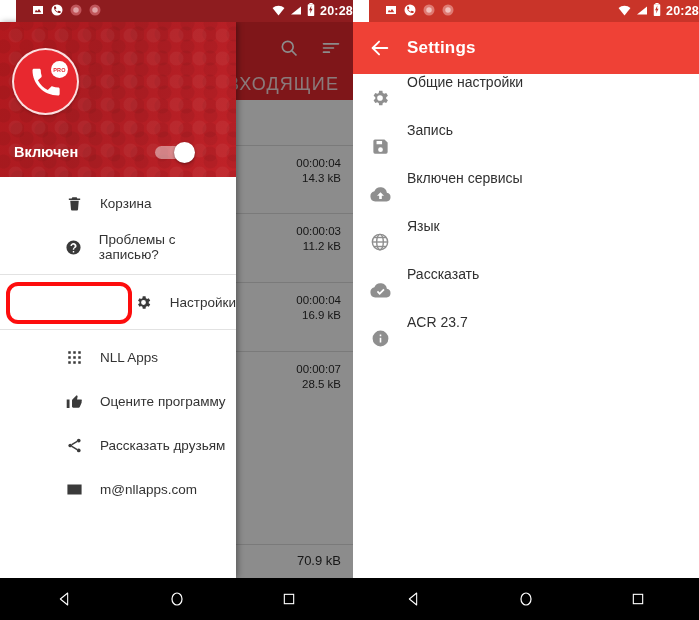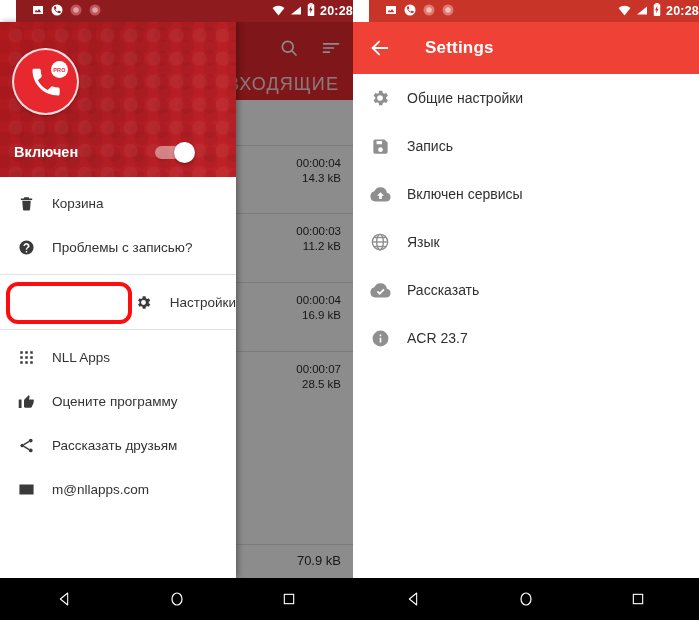--- a/index.html
+++ b/index.html
@@ -37,46 +37,46 @@
     background:#fff;color:#e8282f;font-size:5.5px;font-weight:bold;display:flex;
     align-items:center;justify-content:center;letter-spacing:.2px;}
   .enabled-row{position:absolute;left:0;bottom:8px;width:213px;height:34px;display:flex;align-items:center;}
   .enabled-label{color:#fff;font-size:14.5px;font-weight:bold;margin-left:14px;}
   .switch{position:absolute;right:18px;top:6px;width:40px;height:22px;}
   .switch .track{position:absolute;left:0;top:5px;width:34px;height:13px;border-radius:7px;background:rgba(255,255,255,.45);}
   .switch .knob{position:absolute;right:0;top:1px;width:21px;height:21px;border-radius:50%;background:#fff;box-shadow:0 1px 3px rgba(0,0,0,.4);}
 
   
   .d-list{position:relative;width:236px;background:#fff;padding-top:4px;}
-  .d-item{position:relative;height:44px;display:flex;align-items:center;cursor:pointer;}
+  .d-item{position:relative;height:44px;display:flex;align-items:center;cursor:pointer;padding-left:48px;}
   .d-icon{width:52px;display:flex;align-items:center;justify-content:center;color:#3a3a3a;}
   .d-label{font-size:13.5px;color:#333;}
   .d-divider{height:1px;background:#e2e2e2;margin:5px 0;}
   .d-item.highlight{margin:2px 6px;justify-content:flex-end;}
   .hl-box{position:absolute;left:6px;top:2px;width:126px;height:42px;border:4.5px solid #fd0d0d;border-radius:12px;box-sizing:border-box;pointer-events:none;}
 
   
   .calls-app{position:absolute;left:0;top:22px;width:353px;height:556px;background:#fff;z-index:1;}
   .calls-appbar{position:absolute;left:0;top:0;width:353px;height:78px;background:#e8282f;}
   .calls-actions{position:absolute;right:12px;top:16px;display:flex;gap:22px;align-items:center;}
   .calls-tab{position:absolute;right:14px;top:52px;color:rgba(255,255,255,.85);font-size:18px;letter-spacing:1.1px;}
   .calls-list{position:absolute;left:0;top:78px;width:353px;bottom:0;background:#fff;}
   .call-row{position:relative;border-bottom:1px solid #dedede;box-sizing:border-box;padding:10px 12px 10px 0;text-align:right;}
   .call-dur{font-size:11.5px;color:#2c2c2c;line-height:15px;}
   .call-size{font-size:11.5px;color:#2c2c2c;line-height:15px;}
   .calls-total{position:absolute;left:0;bottom:0;width:353px;height:34px;border-top:1px solid #dedede;
     box-sizing:border-box;text-align:right;padding:8px 12px 0 0;font-size:13px;color:#2c2c2c;}
   .scrim{position:absolute;left:0;top:22px;width:353px;height:556px;background:rgba(0,0,0,.45);z-index:3;}
 
   
-  .r-appbar{position:absolute;left:0;top:22px;width:346px;height:52px;background:#ef4136;display:flex;align-items:center;gap:18px;}
+  .r-appbar{position:absolute;left:0;top:22px;width:346px;height:52px;background:#ef4136;display:flex;align-items:center;}
   .r-back{width:54px;display:flex;align-items:center;justify-content:center;cursor:pointer;}
   .r-title{color:#fff;font-size:17px;font-weight:bold;letter-spacing:.2px;}
   .r-list{position:absolute;left:0;top:74px;width:346px;}
-  .r-item{height:48px;display:flex;align-items:center;cursor:pointer;}
+  .r-item{height:48px;display:flex;cursor:pointer;}
   .r-icon{width:54px;display:flex;align-items:center;justify-content:center;color:#8f8f8f;}
   .r-label{font-size:14px;color:#303030;}
 
   
   .navbar{position:absolute;left:0;bottom:0;width:100%;height:42px;background:#000;
     display:flex;align-items:center;justify-content:center;gap:86px;}
   .nav-btn{cursor:pointer;display:flex;align-items:center;justify-content:center;width:26px;height:26px;}
   .divline{position:absolute;left:0;bottom:42px;width:100%;height:2px;background:#fff;}
 </style>
 </head>

